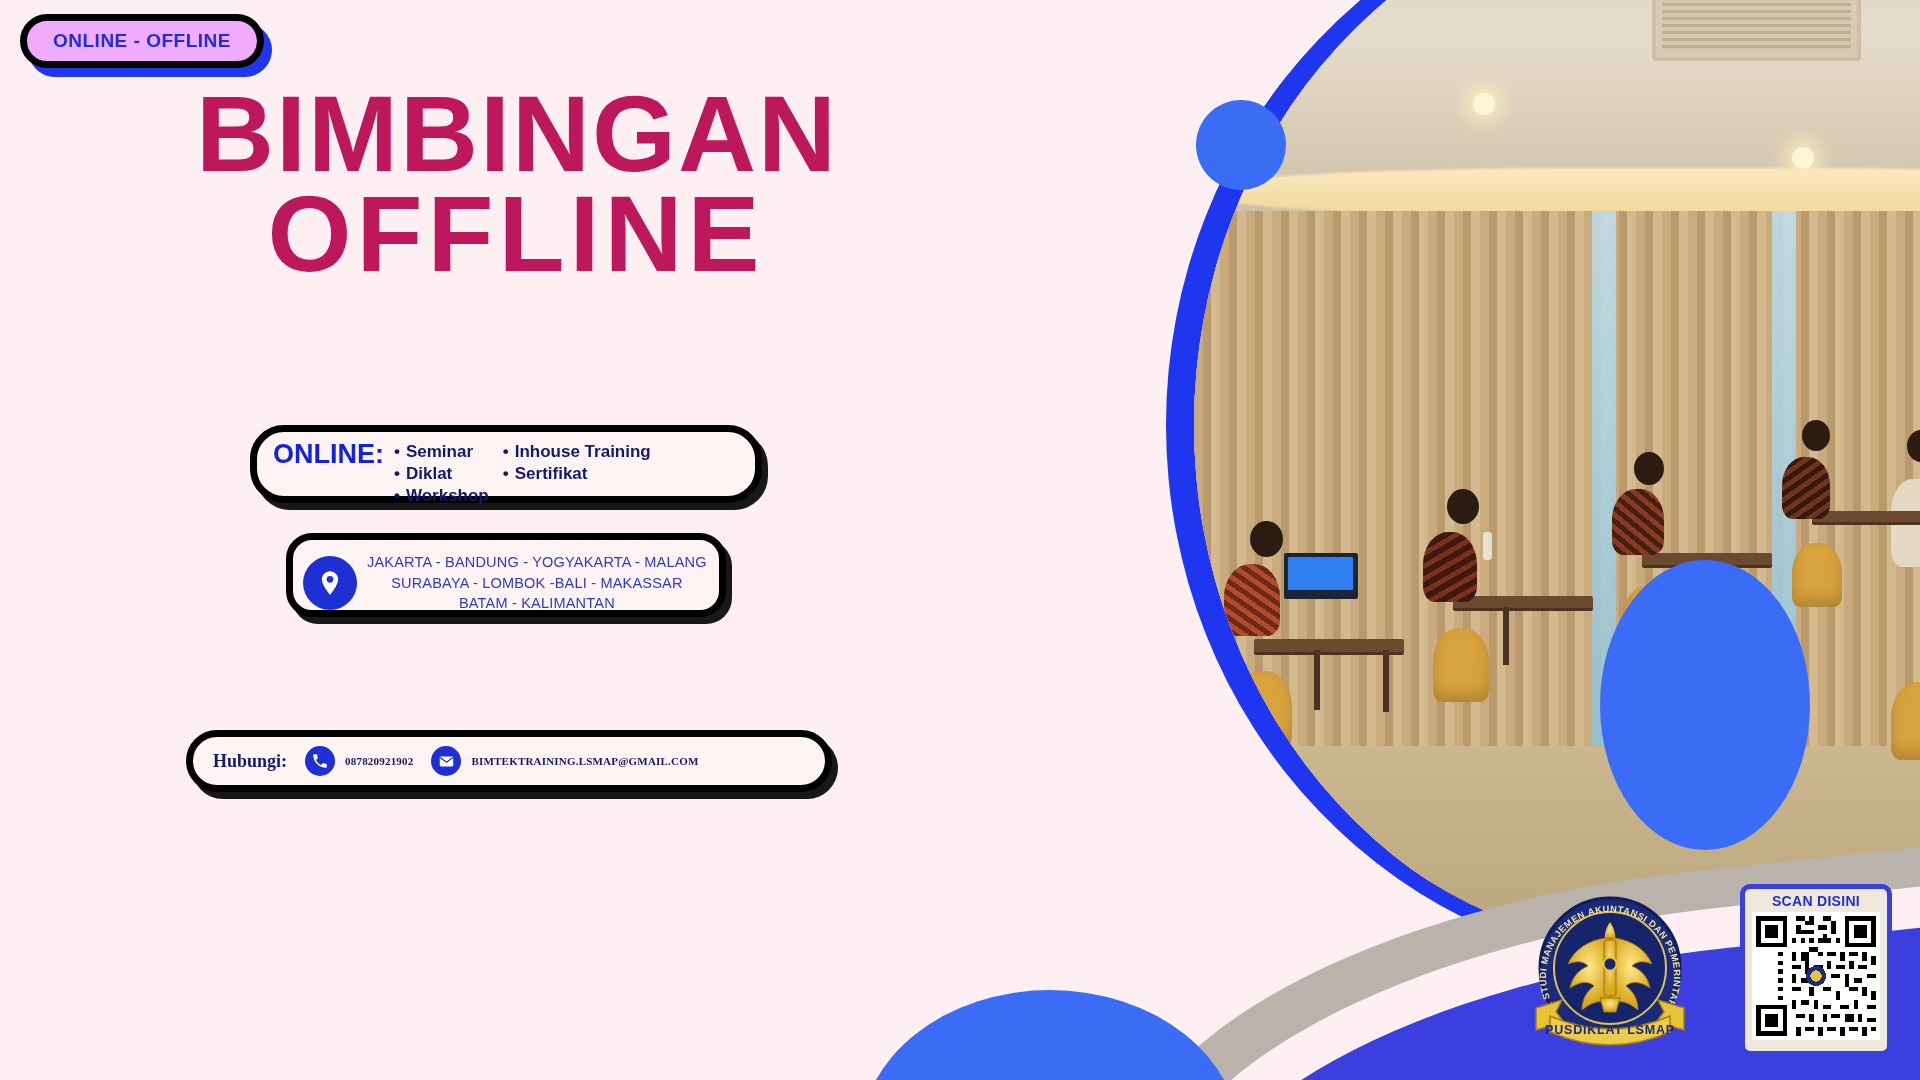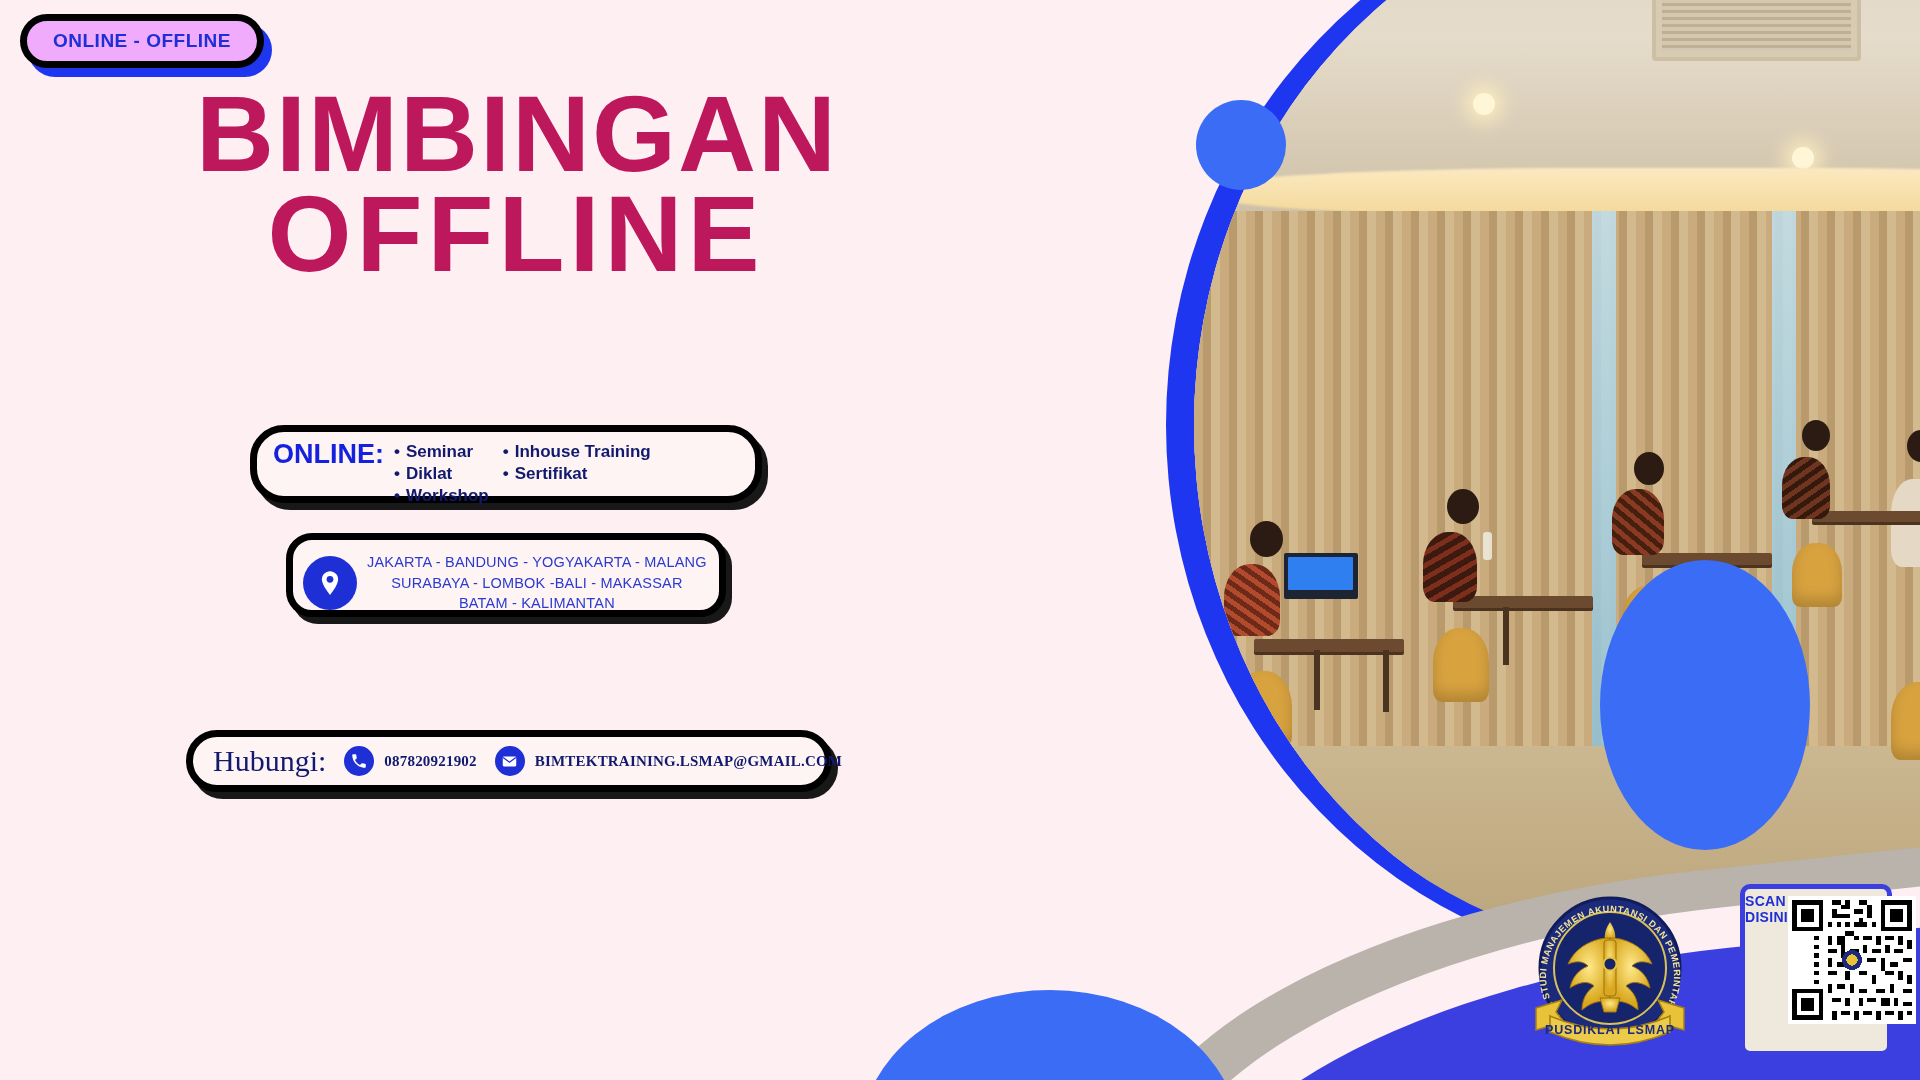--- a/index.html
+++ b/index.html
@@ -141,43 +141,43 @@
   }
   .loc-lines{flex:1;text-align:center;}
   .loc-line{
     font-size:14.5px;color:#2b3bd0;letter-spacing:.2px;line-height:1.42;
     font-family:"Liberation Sans", sans-serif;white-space:nowrap;
   }
 
   .card-contact{left:186px;top:730px;width:646px;height:62px;border-radius:32px;}
   .contact-inner{display:flex;align-items:center;height:100%;padding:0 20px;gap:18px;}
   .hubungi{
-    font-size:30px;font-weight:normal;color:#111a6e;
+    font-size:18px;font-weight:bold;color:#111a6e;
     font-family:"Liberation Serif", serif;white-space:nowrap;
   }
   .c-item{display:flex;align-items:center;gap:10px;}
   .c-icon{
     width:30px;height:30px;border-radius:50%;background:#1f2fd6;
     display:flex;align-items:center;justify-content:center;flex:0 0 30px;
   }
   .c-text{
-    font-size:15px;font-weight:bold;color:#111a6e;letter-spacing:.2px;
+    font-size:11px;font-weight:bold;color:#111a6e;letter-spacing:.2px;
     font-family:"Liberation Serif", serif;white-space:nowrap;
   }
 
   
   .emblem{
     position:absolute;left:1522px;top:888px;width:176px;height:176px;z-index:6;
   }
 
   
   .qr-card{
     position:absolute;left:1740px;top:884px;width:152px;height:172px;
     background:#efe9dd;border:5px solid #3b3fe0;border-radius:10px;
-    z-index:6;display:flex;flex-direction:row;align-items:flex-start;padding-top:4px;
+    z-index:6;display:flex;flex-direction:column;align-items:center;padding-top:4px;
   }
   .qr-title{
     font-size:14px;font-weight:bold;color:#1f2fd6;letter-spacing:.3px;
     font-family:"Liberation Sans", sans-serif;
   }
   .qr-box{width:128px;height:128px;margin-top:3px;background:#fff;position:relative;}
 </style>
 </head>
 <body>
 

